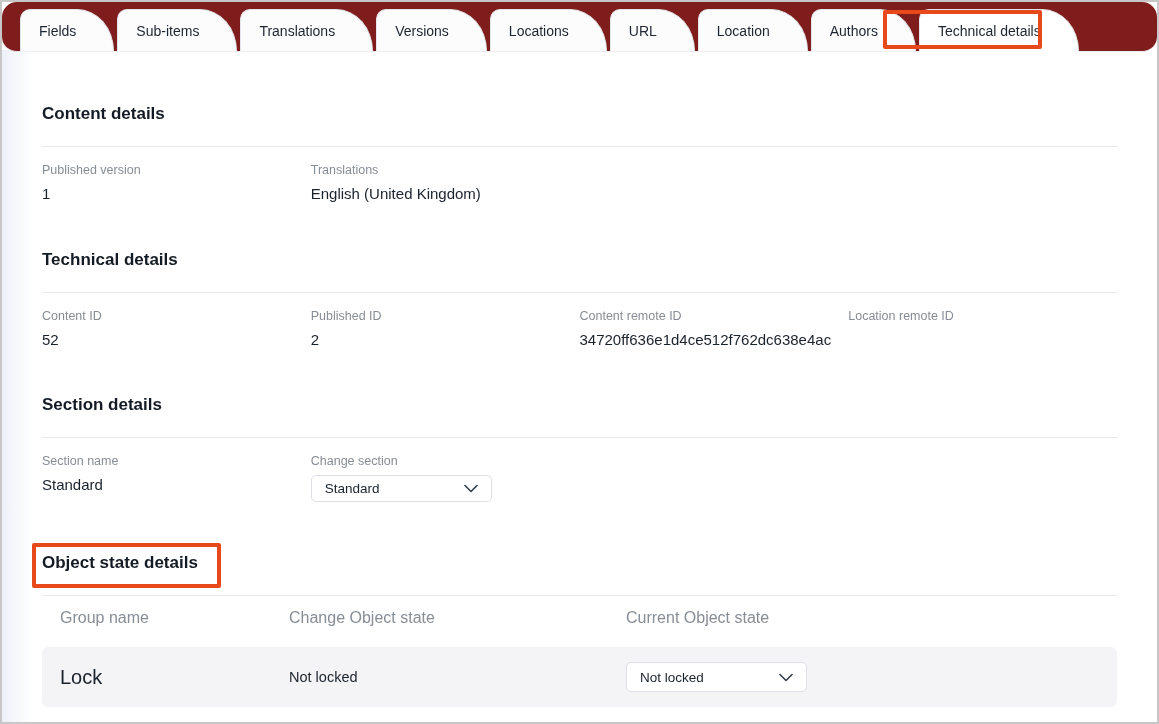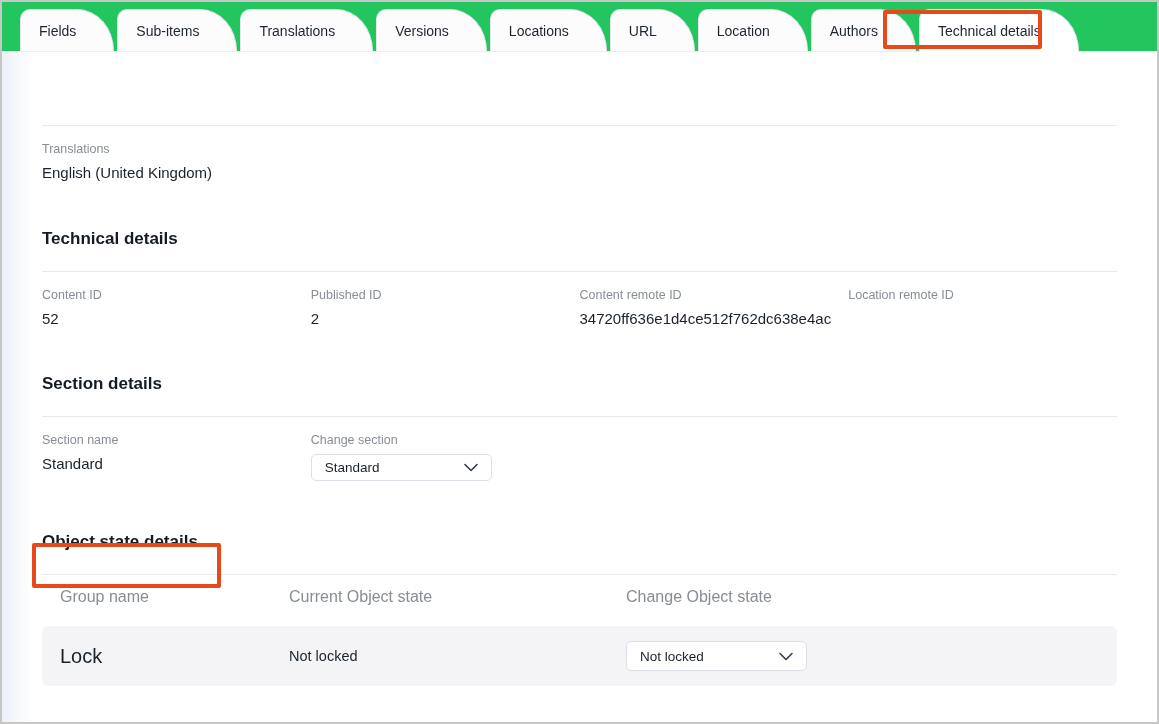--- a/index.html
+++ b/index.html
@@ -26,22 +26,23 @@
   }
 
   
   .tabbar {
     position: relative;
     display: flex;
     align-items: flex-end;
     height: 50px;
     padding-left: 18px;
     border-bottom: 1px solid #eceef1;
-    background: #22c55e;
+    background: #7f1d1d;
     z-index: 2;
+    border-radius: 15px;
   }
   .tab {
     position: relative;
     height: 42px;
     display: flex;
     align-items: center;
     padding: 0 37px 0 18px;
     margin-right: 3px;
     background: #fcfcfd;
     border: 1px solid #e2e5ea;
@@ -169,22 +170,27 @@
     <div class="tab">Authors</div>
     <div class="tab active">Technical details</div>
   </div>
 
   <div class="ann ann-tab"></div>
   <div class="ann ann-heading"></div>
 
   <div class="content">
 
     <div class="section first">
+      <h2 class="sec-title">Content details</h2>
       <hr class="sec-hr">
       <div class="fields">
+        <div class="field">
+          <div class="field-label">Published version</div>
+          <div class="field-value">1</div>
+        </div>
         <div class="field">
           <div class="field-label">Translations</div>
           <div class="field-value">English (United Kingdom)</div>
         </div>
       </div>
     </div>
 
     <div class="section s2">
       <h2 class="sec-title">Technical details</h2>
       <hr class="sec-hr">
@@ -228,22 +234,22 @@
         </div>
       </div>
     </div>
 
     <div class="section s4">
       <h2 class="sec-title">Object state details</h2>
       <hr class="sec-hr">
 
       <div class="obj-headers">
         <div class="cell1">Group name</div>
+        <div>Change Object state</div>
         <div>Current Object state</div>
-        <div>Change Object state</div>
       </div>
 
       <div class="obj-row">
         <div class="cell1 group">Lock</div>
         <div class="current">Not locked</div>
         <div>
           <div class="select">
             <span>Not locked</span>
             <span>
               <svg width="14" height="9" viewBox="0 0 14 9" fill="none">

